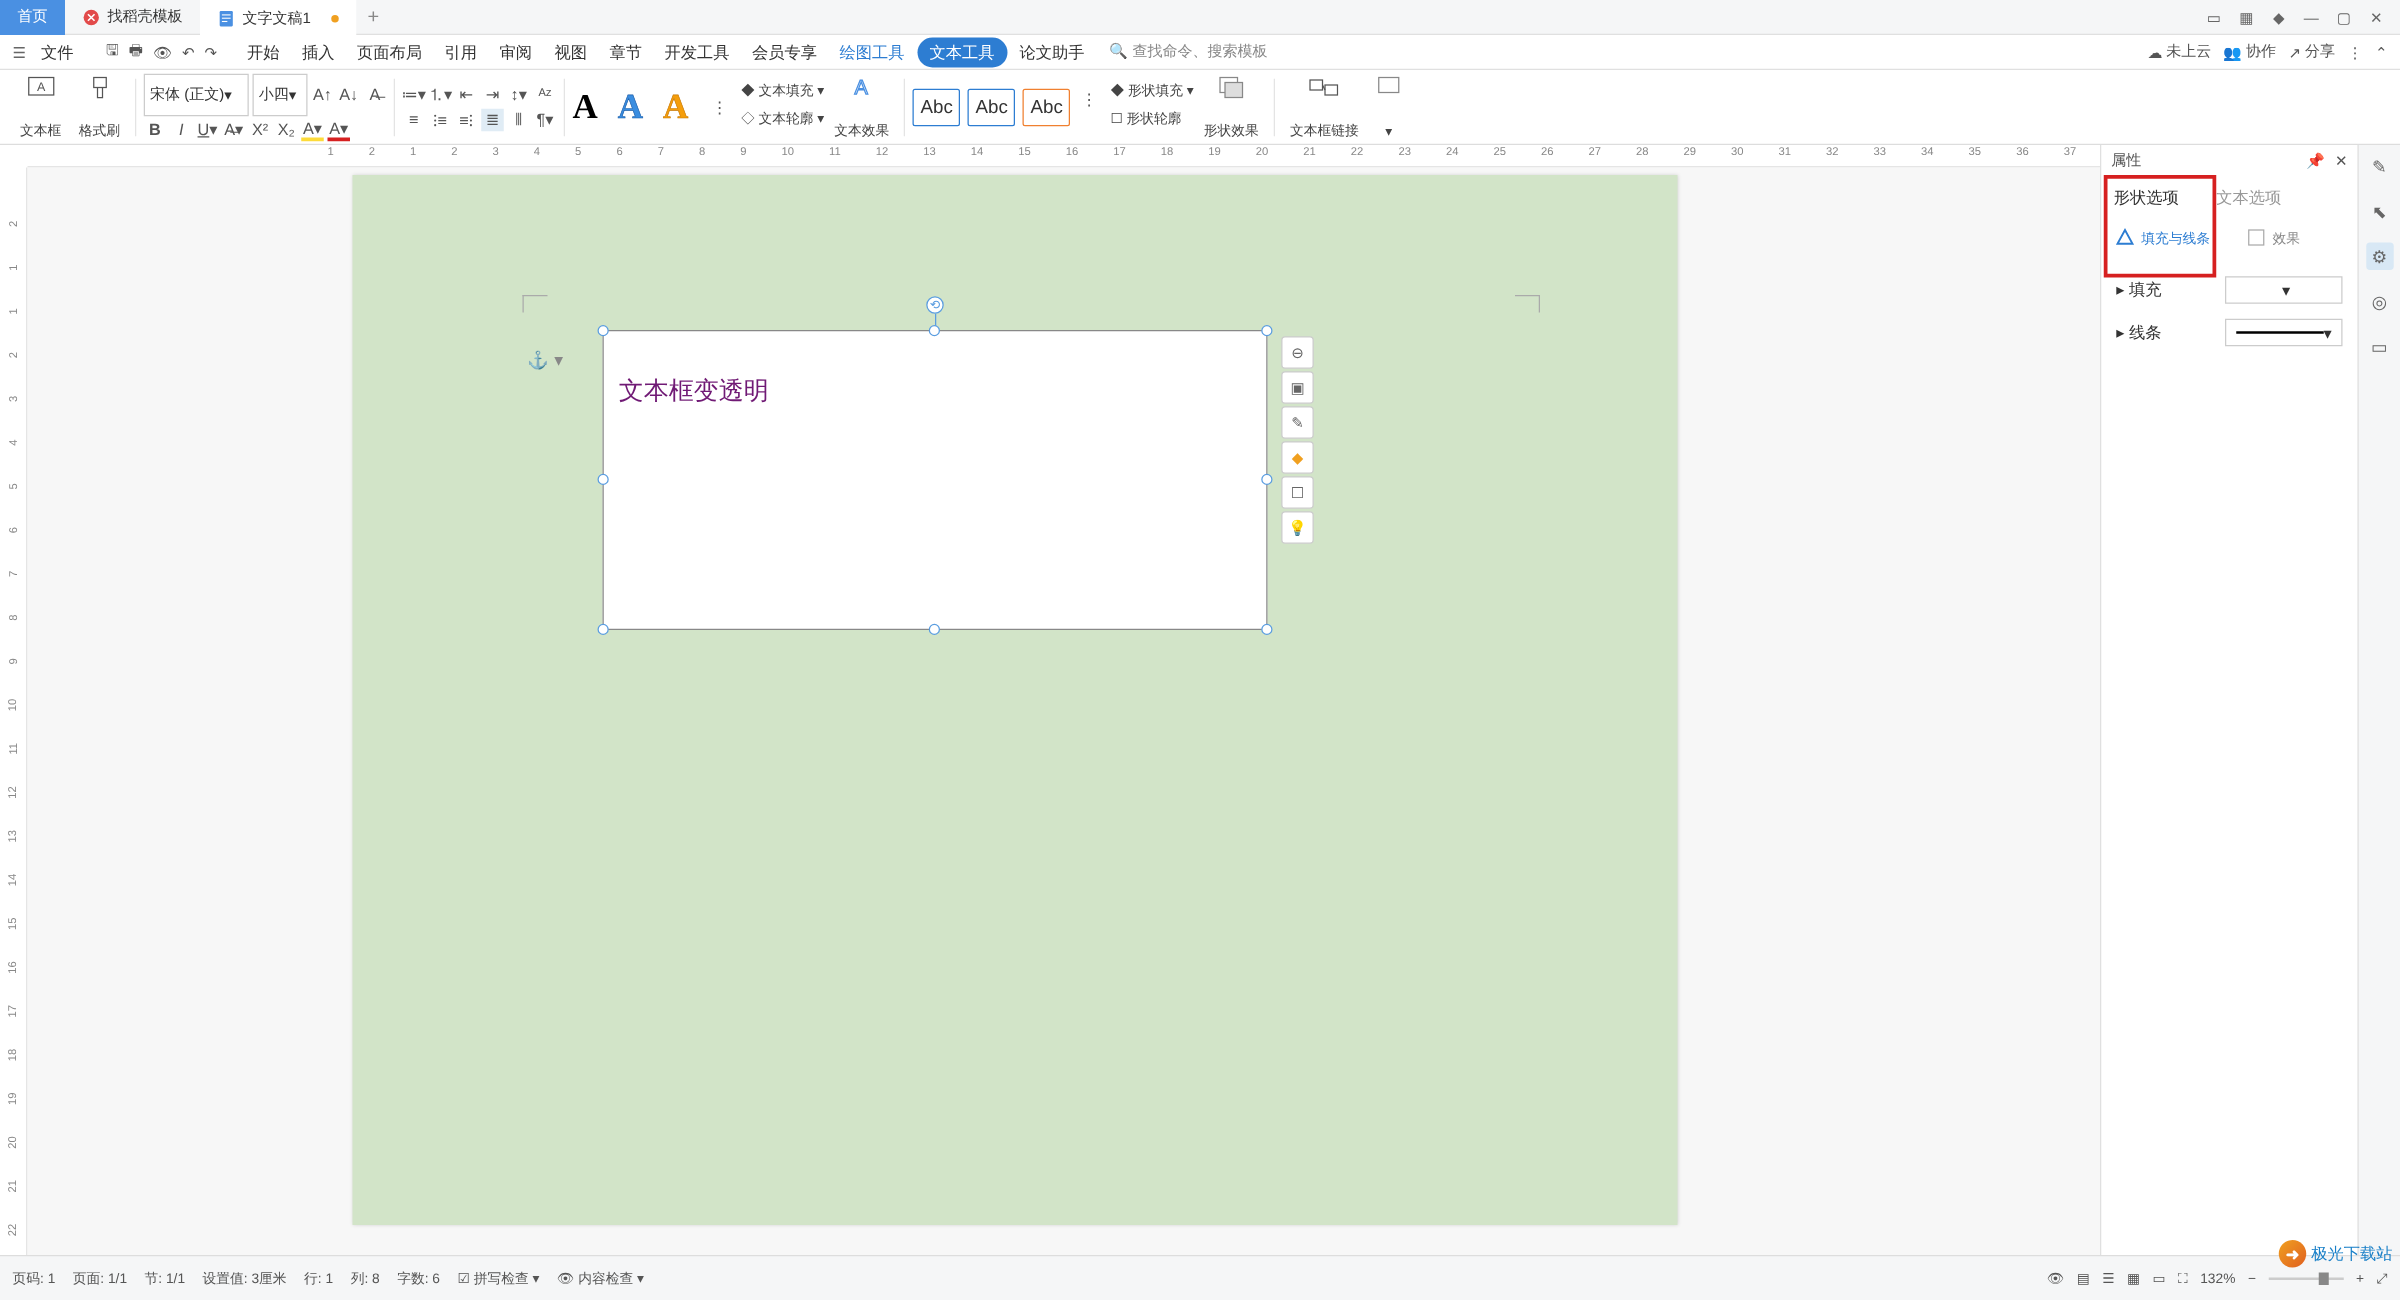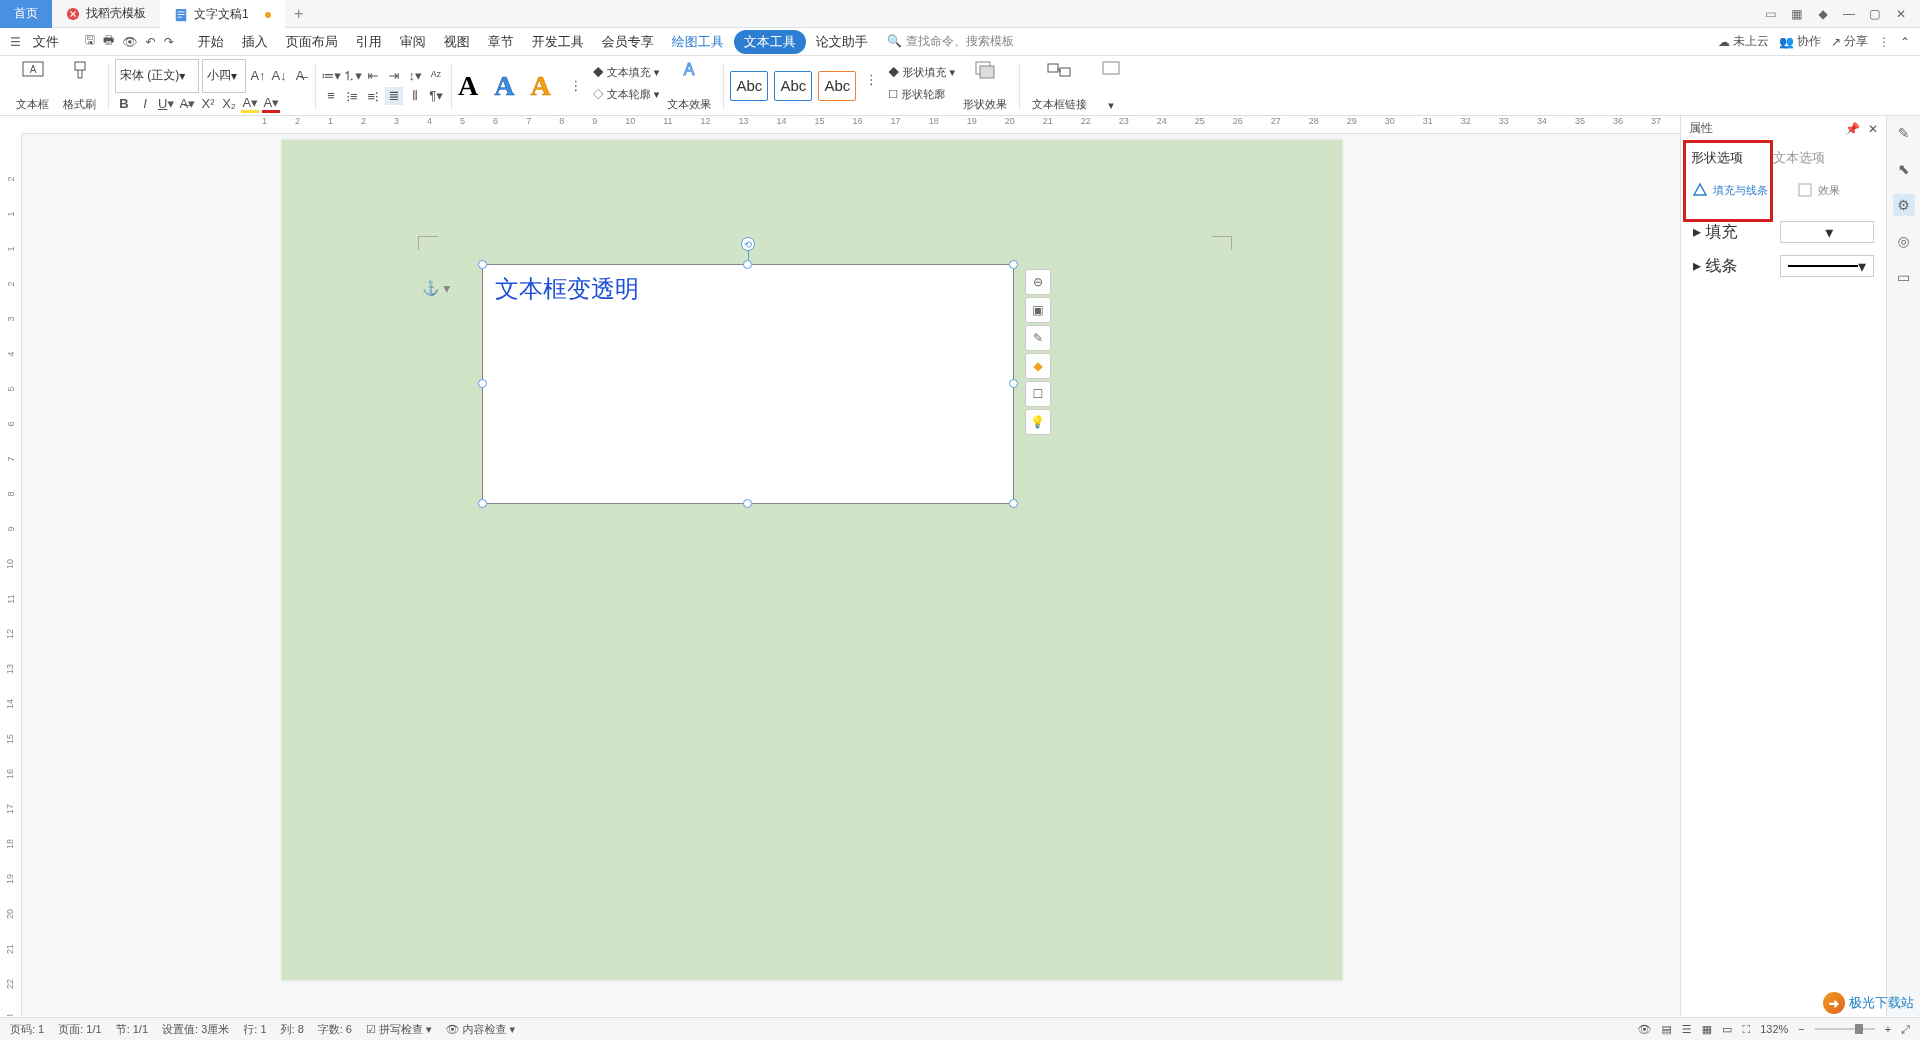--- a/index.html
+++ b/index.html
@@ -54,49 +54,49 @@
 .hruler .ticks { position:absolute; left:240px; display:flex; gap:28px; }
 .vruler { position:absolute; left:0; top:134px; width:22px; bottom:24px; background:#fff; border-right:1px solid #ddd; font-size:9px; color:#888; overflow:hidden; }
 .vruler .vticks { position:absolute; top:40px; display:flex; flex-direction:column; gap:25px; align-items:center; width:100%; }
 .vruler .vticks span { transform:rotate(-90deg); transform-origin:center; }
 
 
 .canvas { position:absolute; left:22px; top:134px; right:240px; bottom:24px; background:#f7f7f7; overflow:hidden; }
 .page { position:absolute; left:260px; top:6px; width:1060px; height:840px; background:#d2e4c8; box-shadow:0 0 3px rgba(0,0,0,0.15); }
 .mm { position:absolute; border:1px solid #aaa; }
 .textbox { position:absolute; left:200px; top:124px; width:532px; height:240px; background:#fff; border:1px solid #888; }
-.textbox .content { padding:8px 12px; font-size:24px; color:#1d4ed8; }
+.textbox .content { padding:8px 12px; font-size:20px; color:#701a75;margin-top:26px; }
 .handle { position:absolute; width:9px; height:9px; background:#fff; border:1px solid #5a9de0; border-radius:50%; }
 .rothandle { position:absolute; width:14px; height:14px; border:1px solid #5a9de0; border-radius:50%; background:#fff; left:50%; top:-28px; margin-left:-7px; display:flex; align-items:center; justify-content:center; color:#5a9de0; font-size:10px; }
 .rotline { position:absolute; width:1px; height:16px; background:#5a9de0; left:50%; top:-14px; }
 .anchor { position:absolute; left:140px; top:140px; color:#888; font-size:14px; }
 .floattb { position:absolute; right:-38px; top:4px; display:flex; flex-direction:column; gap:2px; }
 .floattb .fbtn { width:26px; height:26px; border:1px solid #ccc; background:#fff; border-radius:3px; display:flex; align-items:center; justify-content:center; cursor:pointer; font-size:12px; color:#666; }
 
 
 .rpanel { position:absolute; right:34px; top:116px; width:206px; bottom:24px; background:#fff; border-left:1px solid #e0e0e0; }
 .rpanel .phead { display:flex; align-items:center; padding:4px 8px; font-size:12px; color:#555; justify-content:space-between; }
 .rpanel .ptabs { display:flex; padding:0 10px; gap:30px; margin-top:8px; font-size:13px; }
 .rpanel .ptabs div { cursor:pointer; padding-bottom:4px; }
 .rpanel .subtabs { display:flex; padding:10px 10px 0; gap:28px; }
 .rpanel .subtab { display:flex; flex-direction:row; align-items:center; gap:4px; cursor:pointer; font-size:11px; color:#888; }
 .rpanel .subtab.active { color:#2d7dd2; }
 .rpanel .callout { position:absolute; top:24px; left:2px; width:90px; height:82px; border:3px solid #d62020; pointer-events:none; }
 .rpanel .section { padding:10px 12px; }
-.rpanel .secrow { display:flex; align-items:center; justify-content:space-between; margin:12px 0; font-size:16px; }
+.rpanel .secrow { display:flex; align-items:center; justify-content:space-between; margin:12px 0; font-size:13px; }
 .rpanel .secrow .sel { width:94px; height:22px; border:1px solid #ccc; background:#fff; display:flex; align-items:center; justify-content:center; }
 .rpanel .secrow .line { height:2px; background:#000; width:70px; }
 
 
 .sidebar { position:absolute; right:0; top:116px; width:34px; bottom:24px; background:#f5f6f7; border-left:1px solid #e0e0e0; display:flex; flex-direction:column; align-items:center; padding-top:6px; gap:14px; }
 .sidebar span { width:22px; height:22px; display:flex; align-items:center; justify-content:center; color:#666; cursor:pointer; font-size:14px; }
 .sidebar span.active { background:#d8e8f5; border-radius:3px; }
 
 
-.status { position:absolute; left:0; right:0; bottom:0; height:23px; background:#f5f6f7; border-top:1px solid #ddd; display:flex; align-items:center; padding:0 10px; font-size:11px; color:#555; gap:14px; }
+.status { position:absolute; left:0; right:0; bottom:0; height:36px; background:#f5f6f7; border-top:1px solid #ddd; display:flex; align-items:center; padding:0 10px; font-size:11px; color:#555; gap:14px; }
 .status .right { margin-left:auto; display:flex; align-items:center; gap:10px; }
 
 
 .watermark { position:absolute; right:6px; bottom:26px; font-size:13px; color:#1a80c8; display:flex; align-items:center; gap:4px; }
 .watermark .wmicon { width:22px; height:22px; border-radius:50%; background:linear-gradient(135deg,#f0a020,#e06020); display:flex; align-items:center; justify-content:center; color:#fff; font-weight:bold; }
 
 svg { display:block; }
 </style>
 </head>
 <body>

